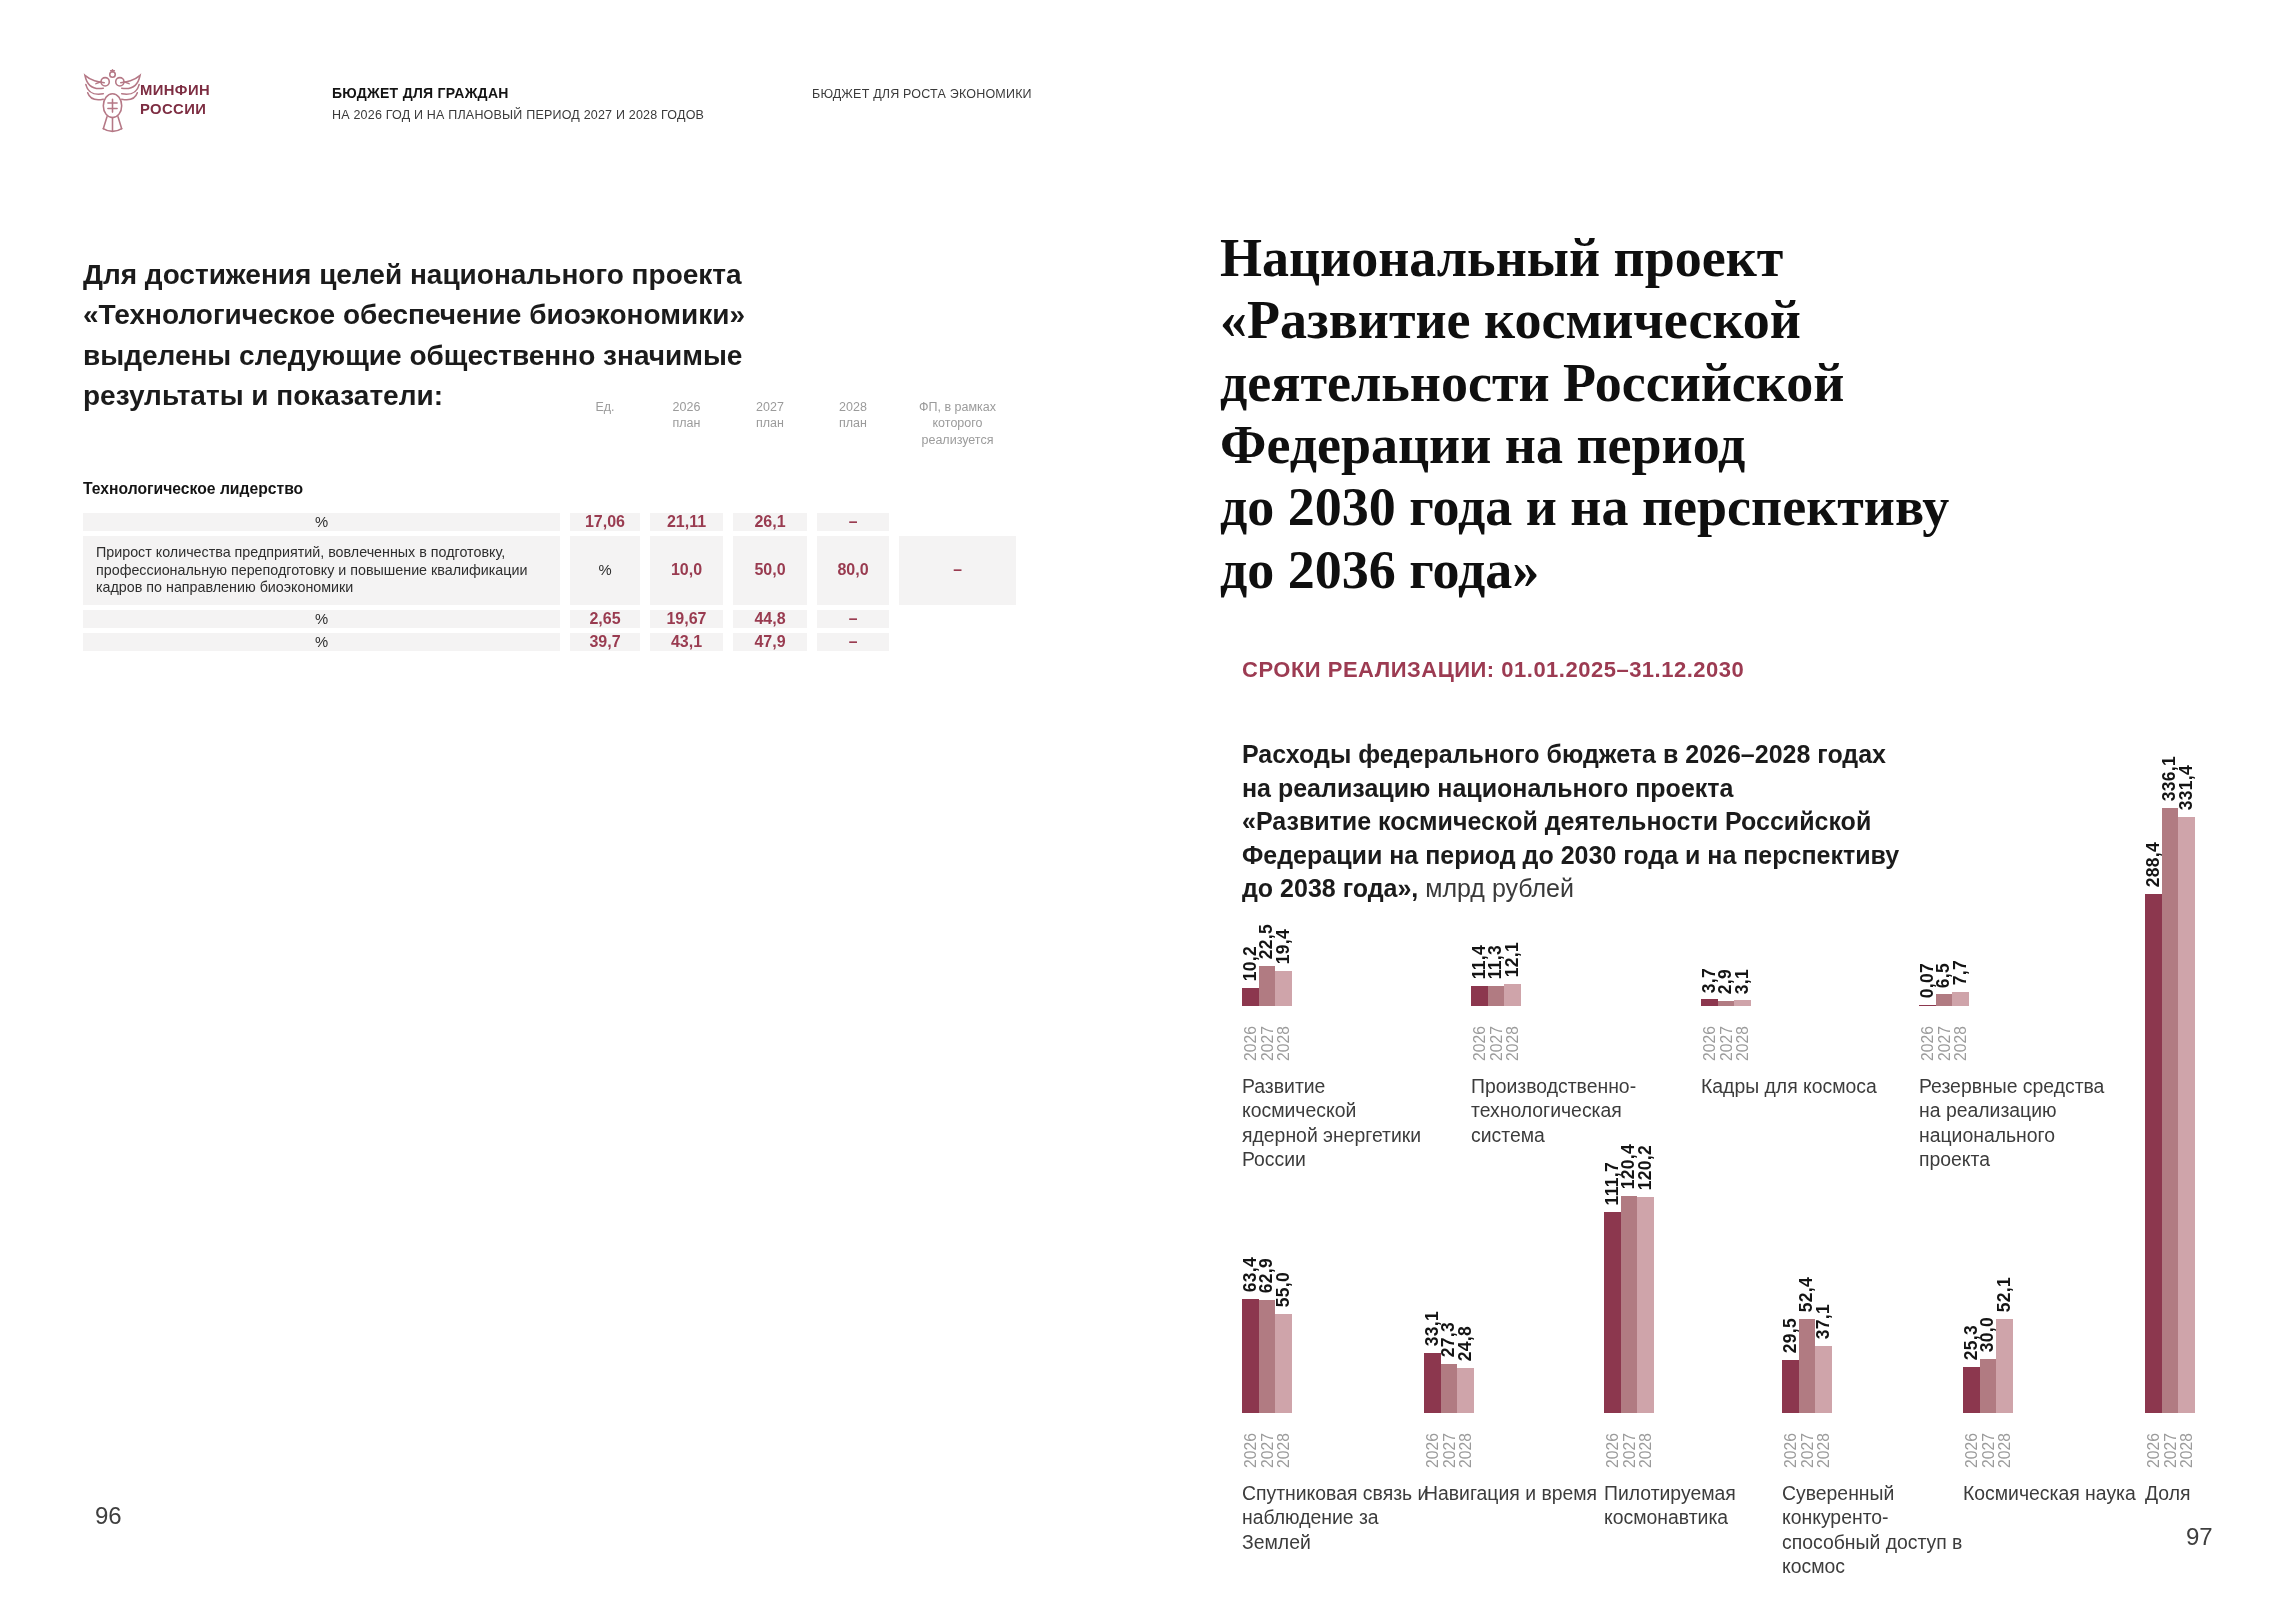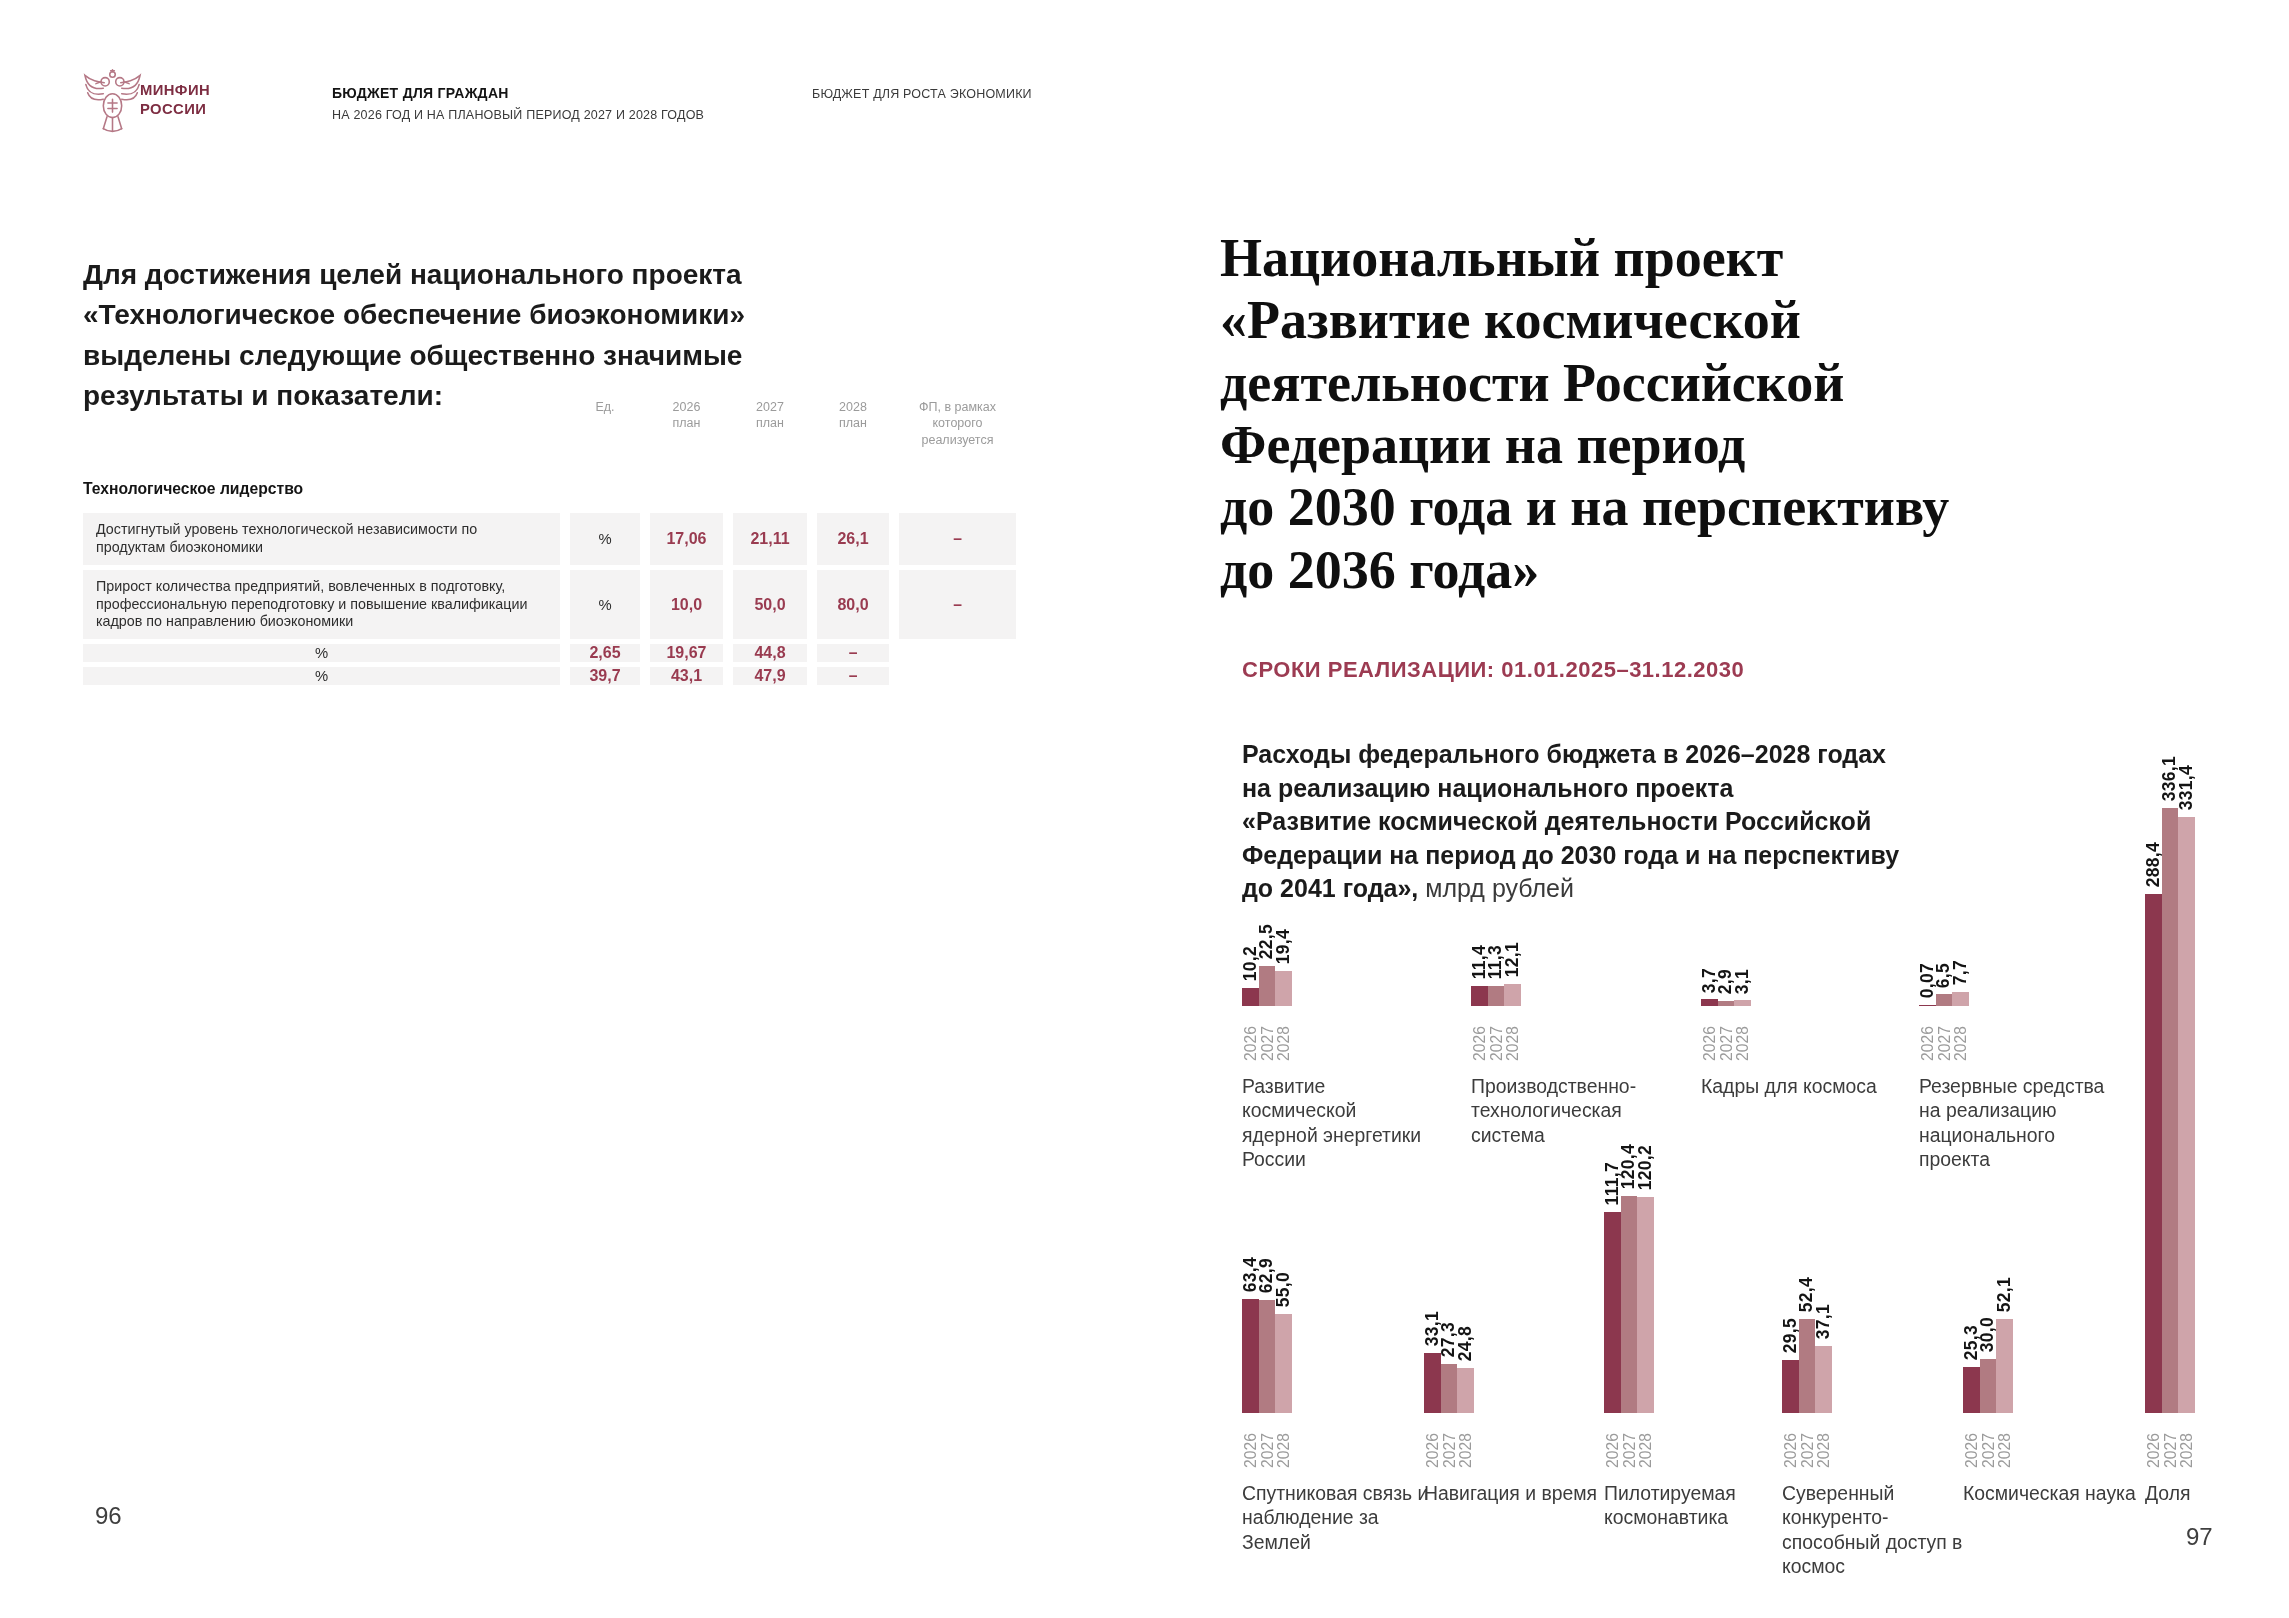--- a/index.html
+++ b/index.html
@@ -91,21 +91,20 @@
 план</div>
   <div class="thead">ФП, в рамках
 которого
 реализуется</div>
 </div>
 
 <div class="abs section-title" style="left:83px;top:480px;">Технологическое лидерство</div>
 
 <div class="abs" style="left:83px;top:513px;width:897px;">
   <div class="tgrid trow">
-    <div class="cell name">Достигнутый уровень технологической независимости по продуктам биоэкономики</div>
     <div class="cell unit">%</div>
     <div class="cell val">17,06</div>
     <div class="cell val">21,11</div>
     <div class="cell val">26,1</div>
     <div class="cell fp">–</div>
   </div>
   <div class="tgrid trow">
     <div class="cell name">Прирост количества предприятий, вовлеченных в подготовку, профессиональную переподготовку и повышение квалификации кадров по направлению биоэкономики</div>
     <div class="cell unit">%</div>
     <div class="cell val">10,0</div>
@@ -137,21 +136,21 @@
 Федерации на период
 до 2030 года и на перспективу
 до 2036 года»</div>
 
 <div class="abs dates" style="left:1242px;top:657px;">СРОКИ РЕАЛИЗАЦИИ: 01.01.2025–31.12.2030</div>
 
 <div class="abs chart-heading" style="left:1242px;top:738px;"><span class="b">Расходы федерального бюджета в 2026–2028 годах
 на реализацию национального проекта
 «Развитие космической деятельности Российской
 Федерации на период до 2030 года и на перспективу
-до 2041 года»,</span><span class="u"> млрд рублей</span></div>
+до 2038 года»,</span><span class="u"> млрд рублей</span></div>
 
 <div class="abs" id="chart" style="left:0;top:0;width:2290px;height:1619px;pointer-events:none;">
     <div class="group" style="left: 1242px; top: 1006px;">
       <div class="bars">
         <div class="barcol">
           <div class="vt vlabel">10,2</div>
           <div class="bar" style="height: 18.4px; background: rgb(140, 55, 78);"></div>
         </div>
         <div class="barcol">
           <div class="vt vlabel">22,5</div>

